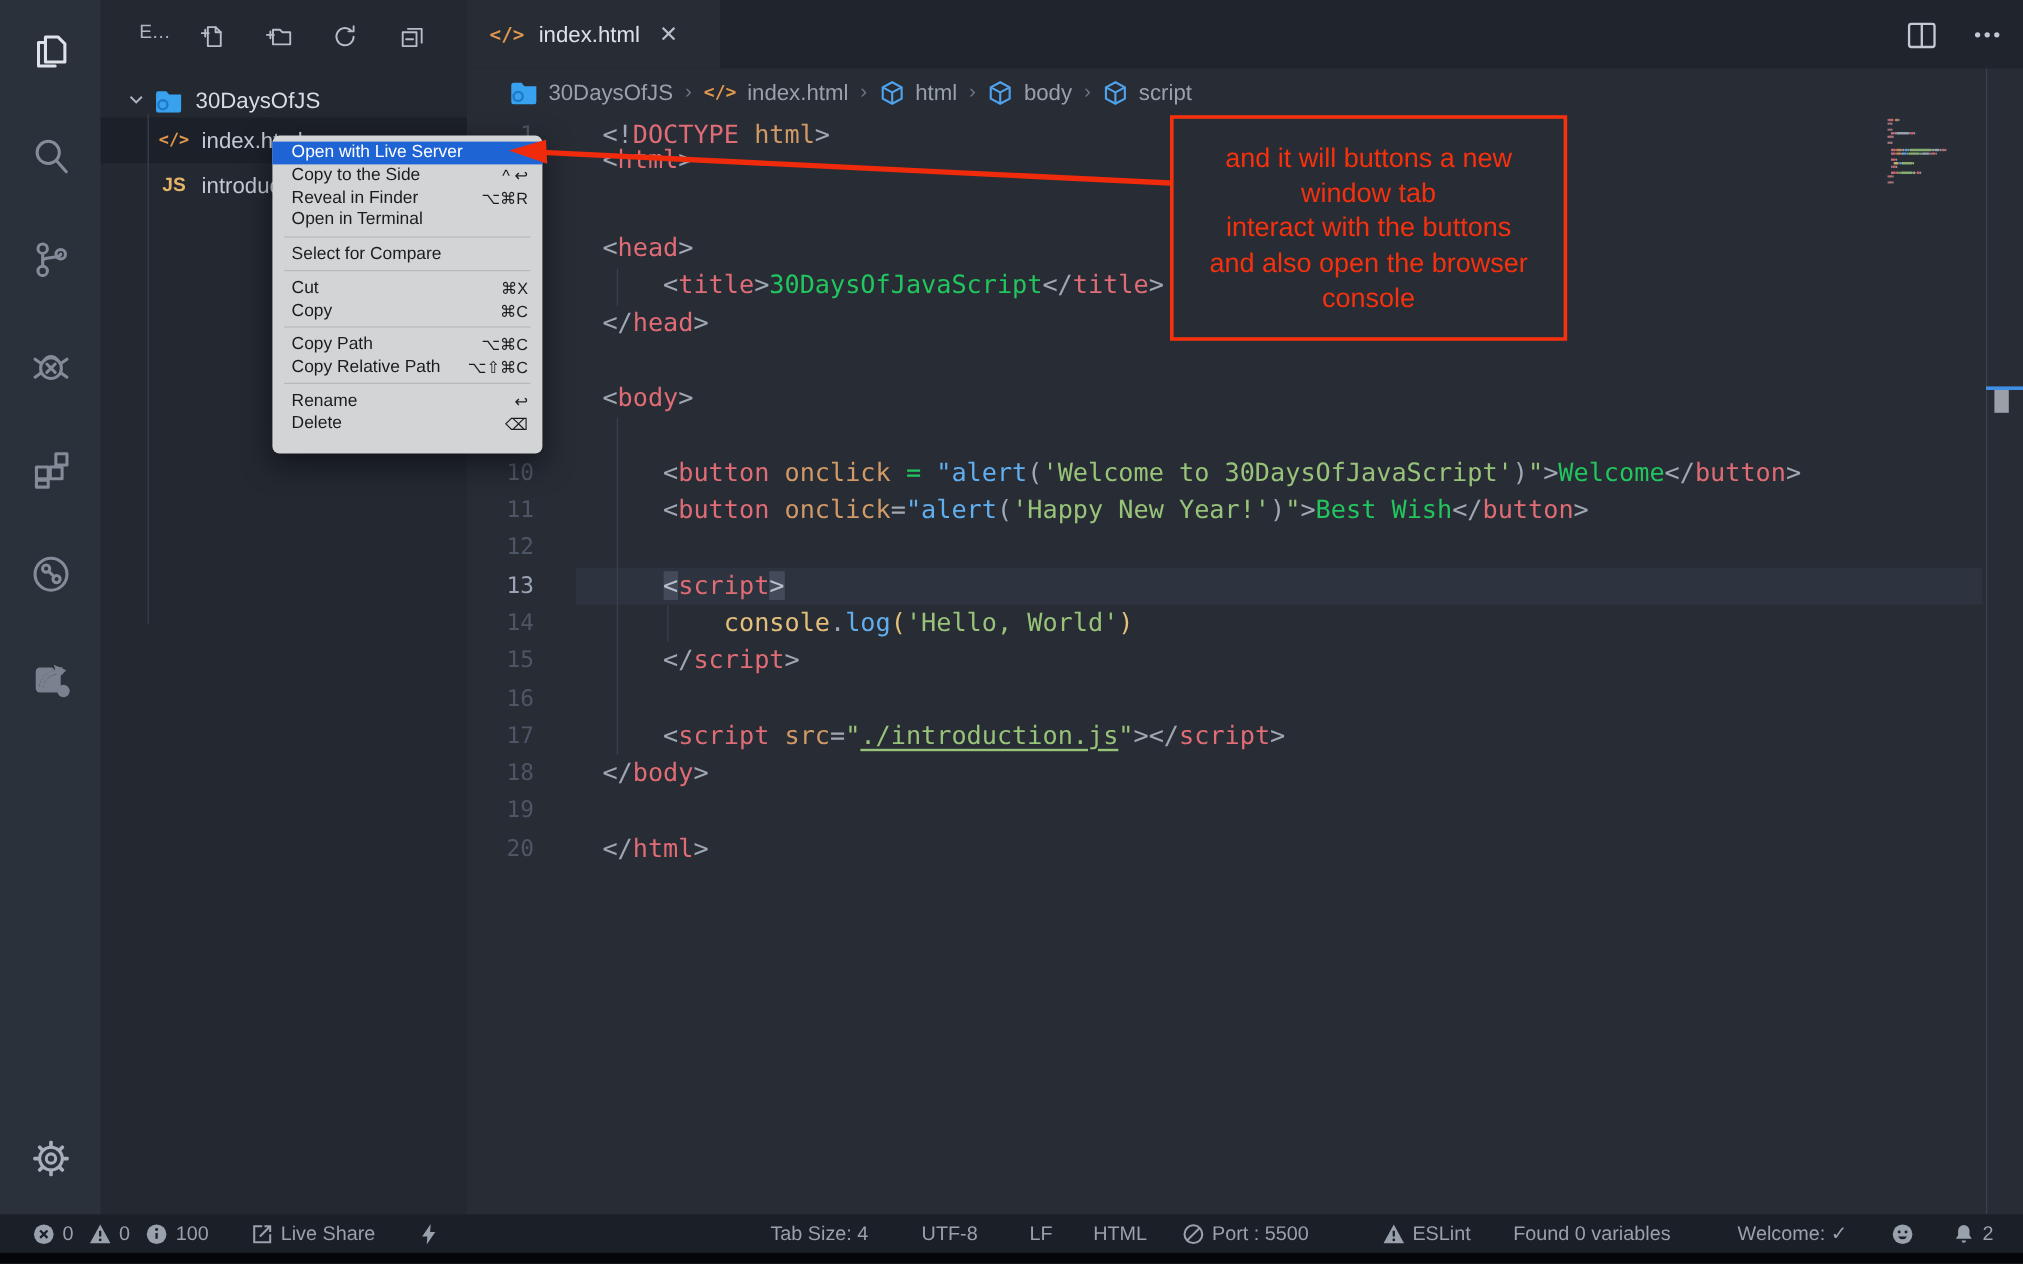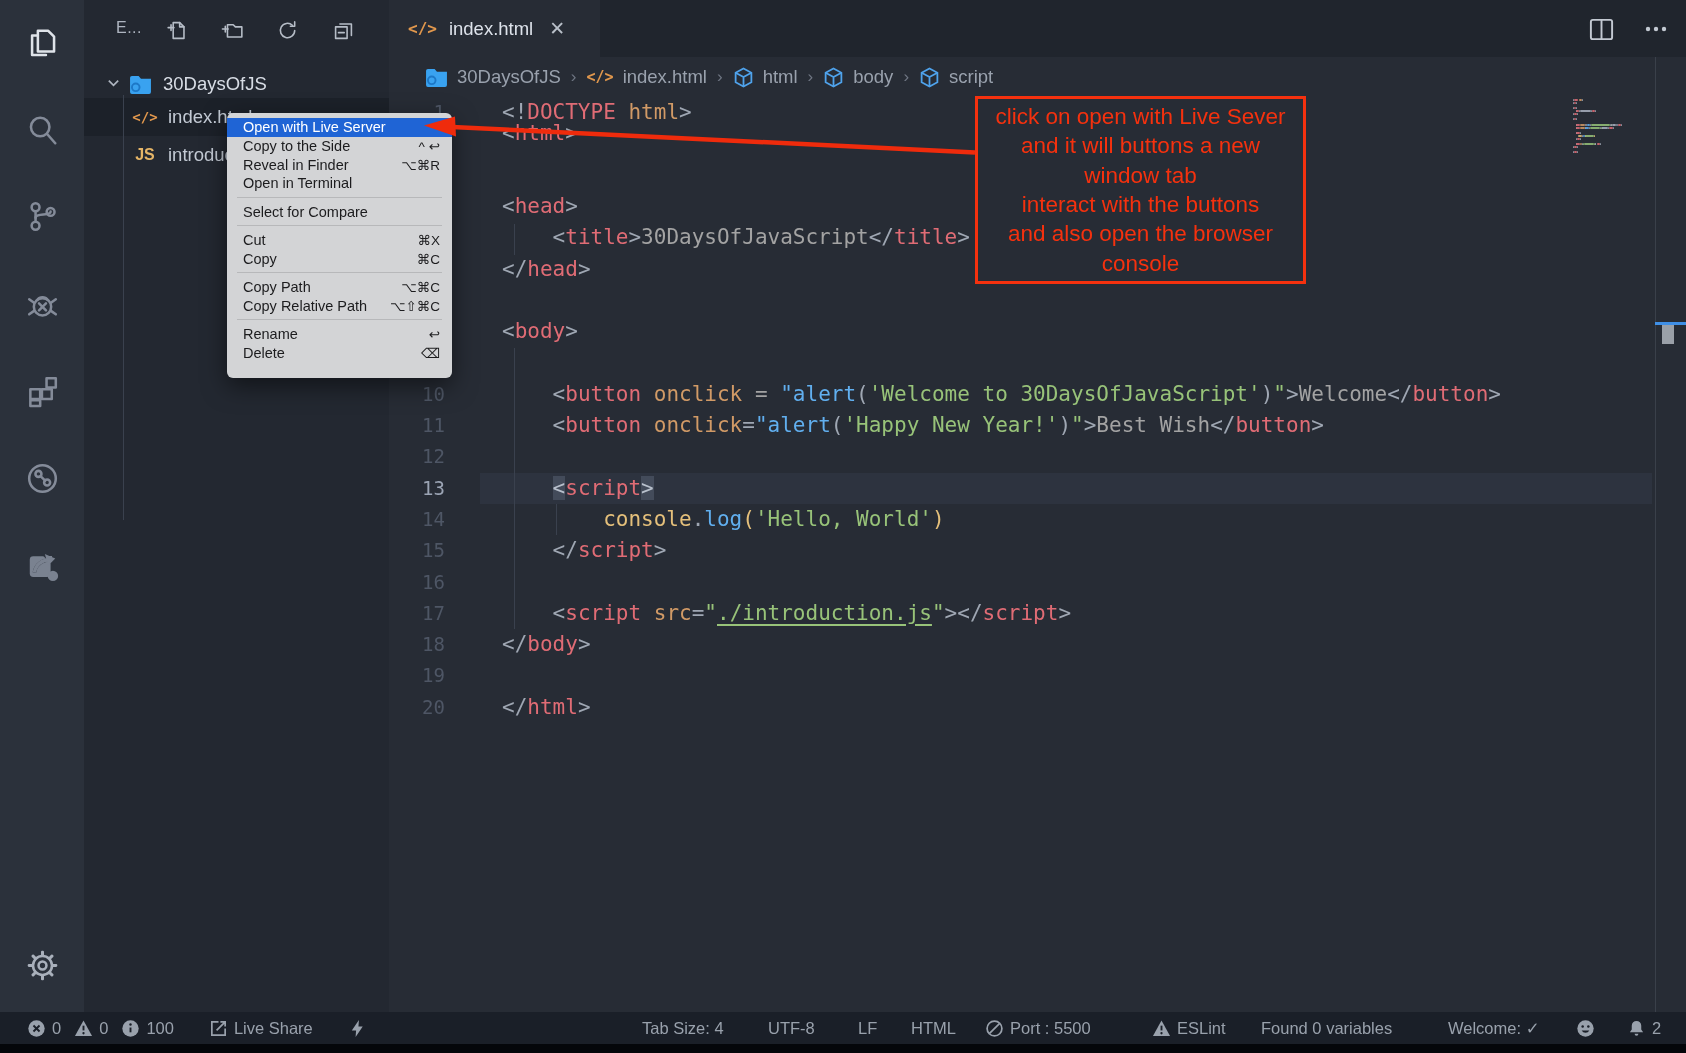--- a/index.html
+++ b/index.html
@@ -36,21 +36,21 @@
   #breadcrumb .bc-ic{margin-right:9px;display:inline-flex;}
   #breadcrumb .bc-code{font-family:"DejaVu Sans Mono",monospace;font-weight:bold;font-size:15px;color:#e2984d;margin-right:9px;}
   #code{position:absolute;left:0;top:97px;width:1297px;height:915px;
         font-family:"DejaVu Sans Mono",monospace;font-size:21px;}
   .code-row{position:absolute;left:0;width:1297px;height:31.3px;line-height:31.3px;white-space:pre;}
   .code-row .ln{position:absolute;left:0;top:0;width:56px;text-align:right;font-size:19px;color:#4e5665;}
   .code-row.cur .ln{color:#9ba4b4;}
   .code-row .ctext{position:absolute;left:113px;top:0;}
   #curline{position:absolute;left:91px;width:1172px;height:31.3px;background:#2d333f;}
   .c-p{color:#9fa7b3}.c-t{color:#e06c75}.c-a{color:#d19a66}.c-s{color:#98c379}
-  .c-f{color:#61afef}.c-y{color:#e5c07b}.c-w{color:#a3a3a3}
+  .c-f{color:#61afef}.c-y{color:#e5c07b}.c-w{color:#22c55e}
   .c-u{color:#98c379;text-decoration:underline;text-underline-offset:4px;}
   .c-pb{color:#b8c0cc;background:#434b5a;}
   .iguide{position:absolute;width:1px;background:#3a414e;}
   
   #minimap{position:absolute;left:1184px;top:99px;width:92px;height:70px;}
   .mm-bar{position:absolute;height:2px;border-radius:1px;}
   #ovr-divider{position:absolute;left:1266px;top:57px;width:1px;height:955px;background:#3a404a;}
   #ovr-blue{position:absolute;left:1266px;top:322px;width:31px;height:3px;background:#3f8fe6;}
   #ovr-thumb{position:absolute;left:1273px;top:325px;width:12px;height:19px;background:#9aa0a8;}
   
@@ -449,21 +449,20 @@
         <span class="cm-label">Rename</span>
         <span class="cm-short">↩</span>
       </div>
       <div class="cm-item">
         <span class="cm-label">Delete</span>
         <span class="cm-short">⌫</span>
       </div>
     </div>
 
   <div id="annotation">
-      <div>click on open with Live Sever</div>
       <div>and it will buttons a new</div>
       <div>window tab</div>
       <div>interact with the buttons</div>
       <div>and also open the browser</div>
       <div>console</div>
     </div>
 
   <svg id="arrow-svg" width="1686" height="1053">
     <line x1="452" y1="127" x2="975" y2="152.5" stroke="#ef2b0c" stroke-width="4.5"></line>
     <polygon points="424,125.5 455,116.5 456,136.5" fill="#ef2b0c"></polygon>

